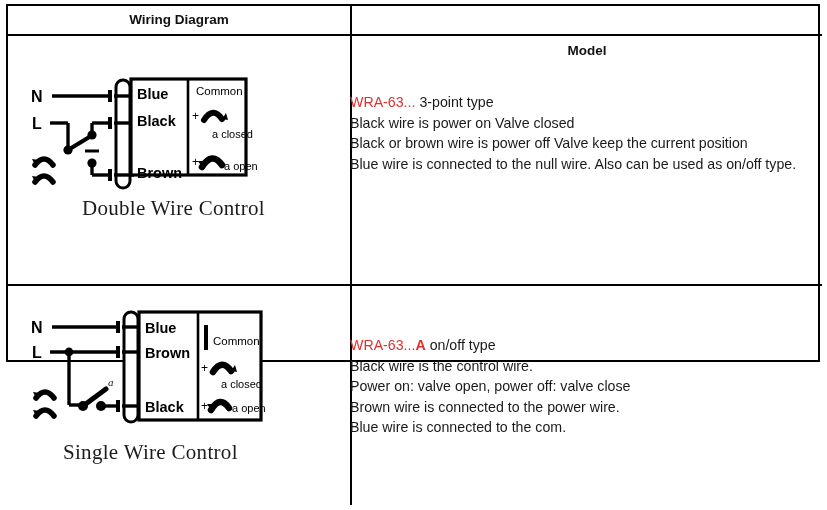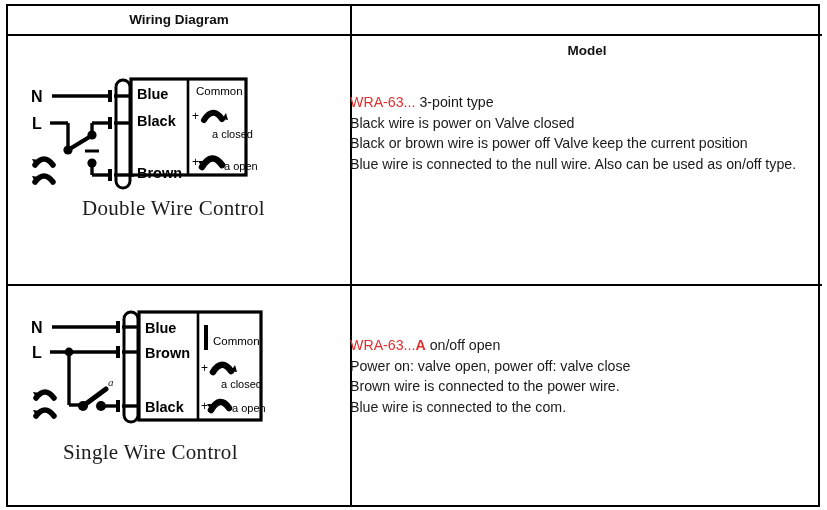--- a/index.html
+++ b/index.html
@@ -20,21 +20,21 @@
     height: 510px;
     background: #ffffff;
   }
 
   
   .table {
     position: absolute;
     left: 6px;
     top: 4px;
     width: 814px;
-    height: 503px;
+    height: 358px;
     border: 2px solid #000;
     box-sizing: border-box;
   }
   .vdiv {
     position: absolute;
     left: 342px;
     top: 0;
     width: 2px;
     height: 499px;
     background: #000;
@@ -254,20 +254,21 @@
     <text x="197" y="120" font-family="Liberation Sans, sans-serif" font-size="12" fill="#000">+</text>
     <path d="M207 120 q9 -15 18 -2" fill="none" stroke="#000" stroke-width="6.5" stroke-linecap="round"></path>
     <path d="M207 120 l-4 -6 l7 0 z" fill="#000"></path>
     <text x="228" y="122" font-family="Liberation Sans, sans-serif" font-size="11" fill="#000">a open</text>
   </svg>
 
   <div class="dia-label dia-label-2">Single Wire Control</div>
 
   <div class="model-block model-2">
     <div>
-      <span class="model-code">WRA-63...</span><span class="model-code"><b>A</b></span><span> on/off open</span>
+      <span class="model-code">WRA-63...</span><span class="model-code"><b>A</b></span><span> on/off type</span>
     </div>
+    <div>Black wire is the control wire.</div>
     <div>Power on: valve open, power off: valve close</div>
     <div>Brown wire is connected to the power wire.</div>
     <div>Blue wire is connected to the com.</div>
   </div>
 
 </div>
 
 </body></html>

